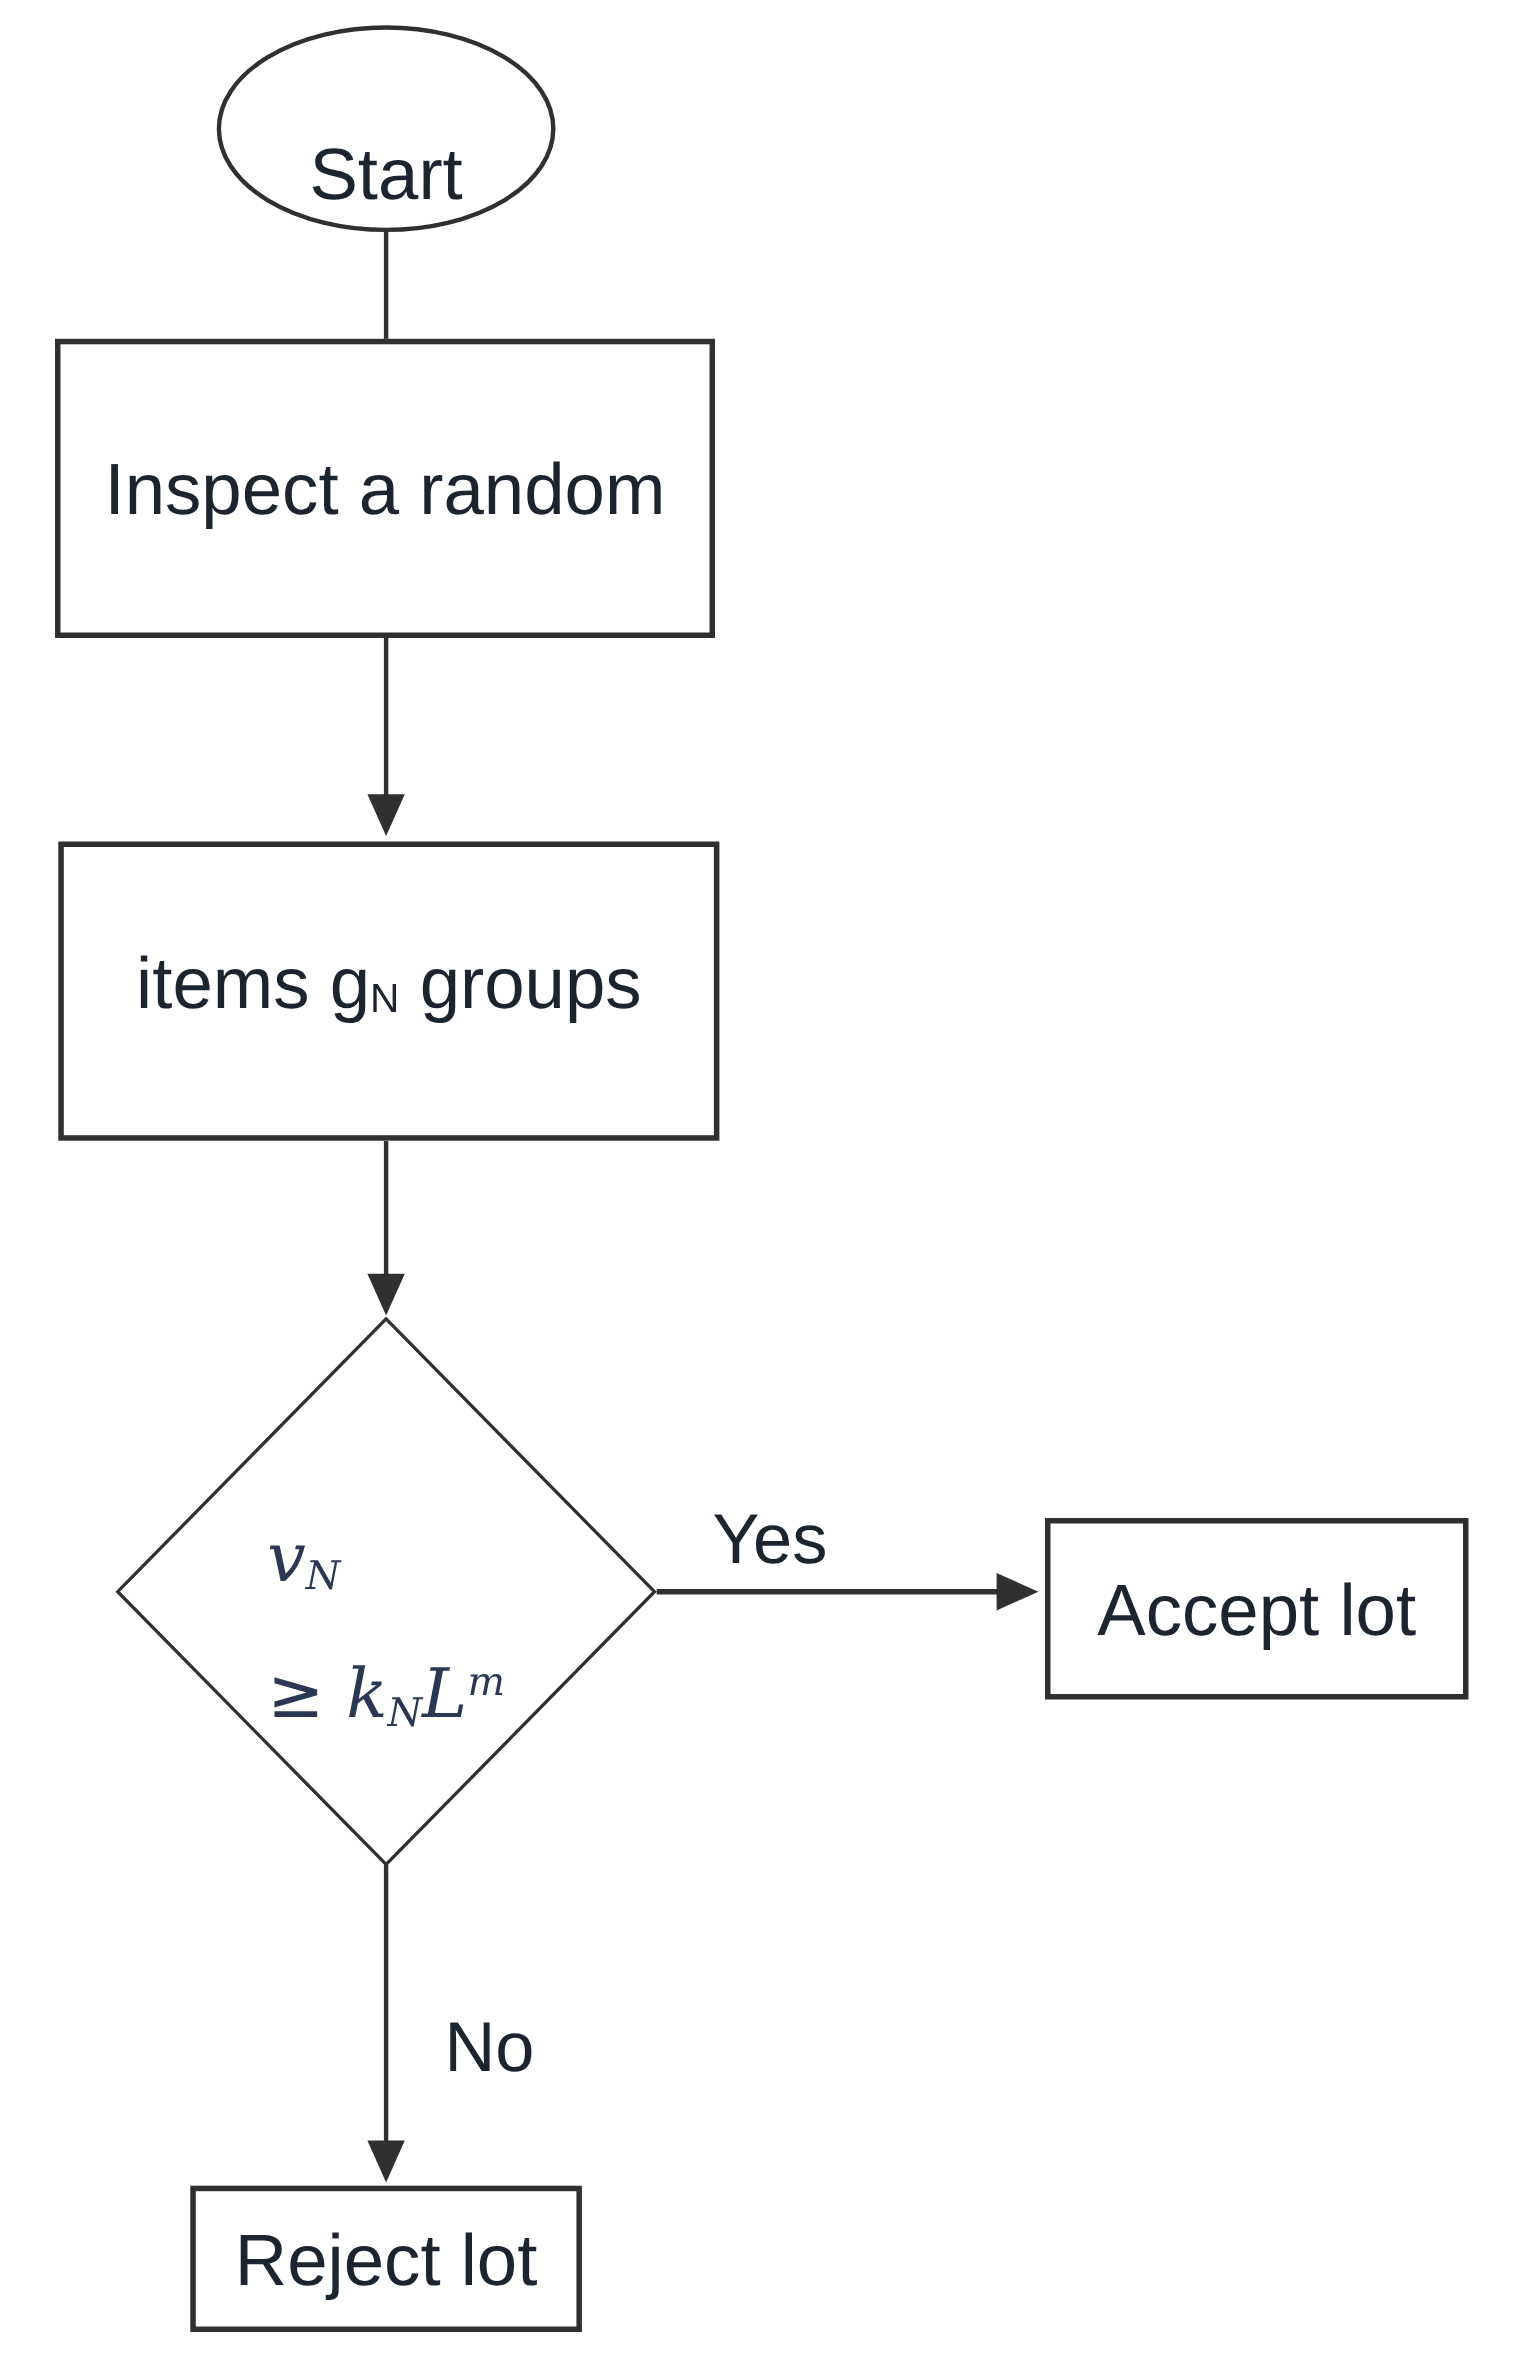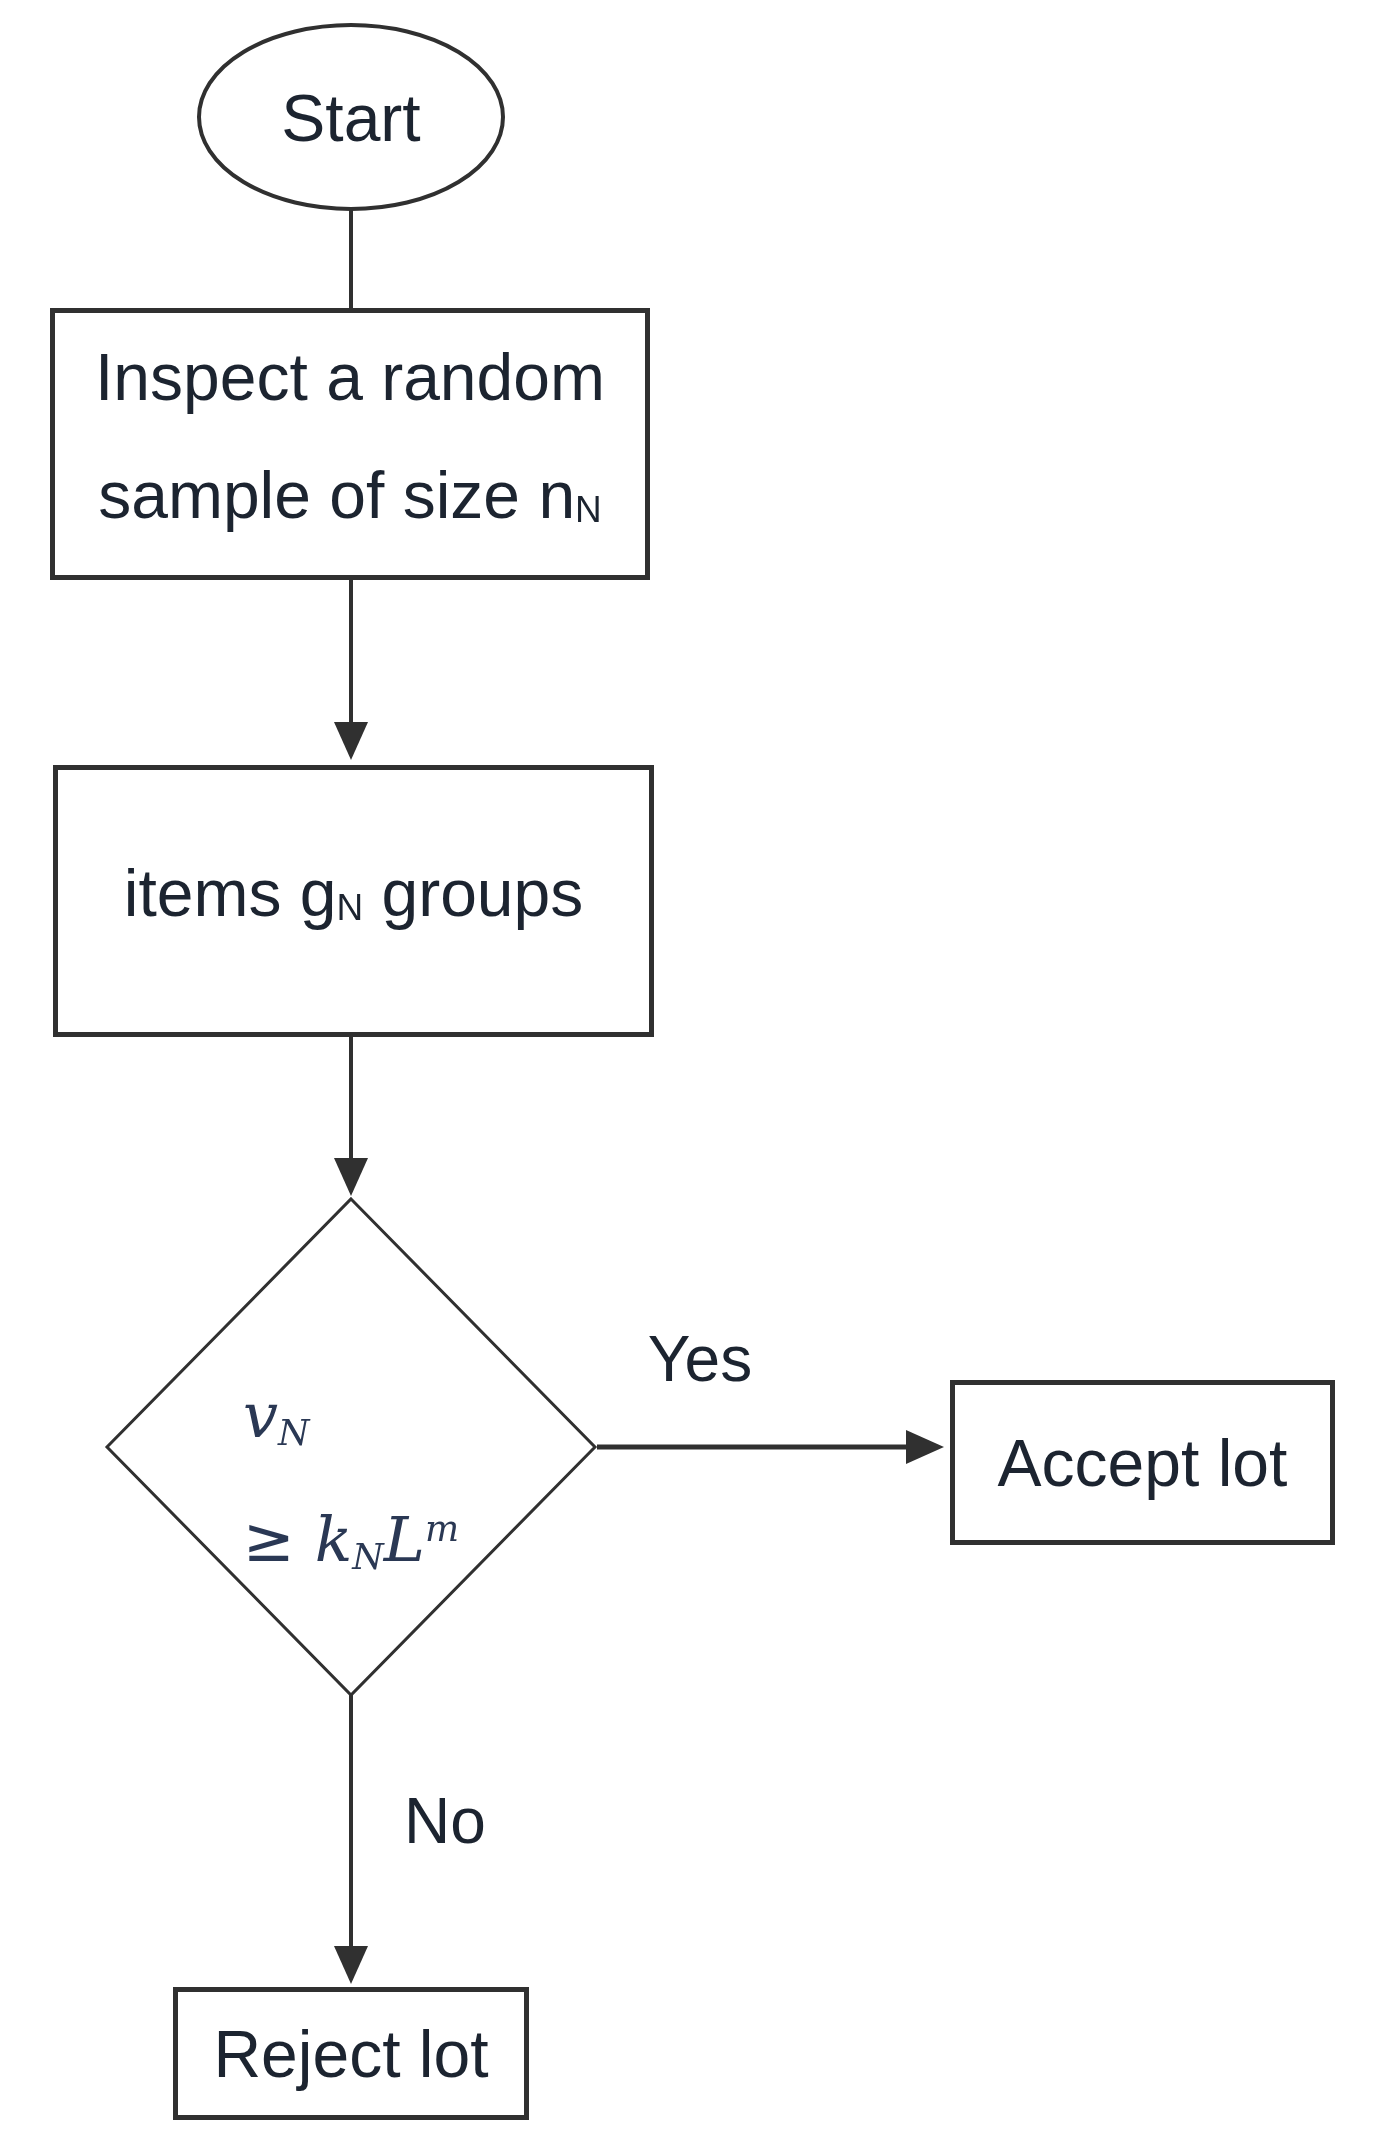--- a/index.html
+++ b/index.html
@@ -9,21 +9,21 @@
   }
   svg.wires{position:absolute;left:0;top:0;width:1381px;height:2155px;}
   svg.wires .stroke{stroke:var(--line,#303030);fill:none;}
   svg.wires .head{fill:var(--line,#303030);stroke:none;}
   svg.wires .shape{stroke:var(--line,#303030);fill:#fff;}
 
   .node{position:absolute;box-sizing:border-box;background:#fff;}
   .rect{border:5px solid var(--line,#303030);display:flex;flex-direction:column;
         justify-content:center;align-items:center;}
   .big{font-size:66px;line-height:118px;white-space:nowrap;}
-  .label{position:absolute;font-size:64px;line-height:66px;white-space:nowrap;}
+  .label{position:absolute;font-size:64px;line-height:66px;white-space:nowrap;margin-top:40px;}
   .center{text-align:center;}
 
   
   .sb{font-size:0.56em;vertical-align:-0.12em;letter-spacing:0;}
 
   
   .math{font-family:"DejaVu Serif","Liberation Serif",serif;font-style:italic;
         color:var(--math,#2a3854);}
   .diamond-text{position:absolute;left:243px;top:1368px;font-size:62px;line-height:96px;
         white-space:nowrap;color:var(--math,#2a3854);}
@@ -56,21 +56,20 @@
     <line class="stroke" x1="351" y1="1695" x2="351" y2="1950" stroke-width="4"></line>
     <polygon class="head" points="334,1946 368,1946 351,1984"></polygon>
   </svg>
 
   <div class="label center" style="left:198px;top:85px;width:306px;font-size:66px;">
     <span>Start</span>
   </div>
 
   <div class="node rect big" style="left:50px;top:308px;width:600px;height:272px;">
     <div><span>Inspect a random</span></div>
-    <div><span>sample of size n</span><span class="sb">N</span></div>
   </div>
 
   <div class="node rect big" style="left:53px;top:765px;width:601px;height:272px;">
     <div><span>items g</span><span class="sb">N</span><span> groups</span></div>
   </div>
 
   <div class="diamond-text">
     <div><span class="math">v</span><span class="math msb">N</span></div>
     <div><span class="op">≥ </span><span class="math">k</span><span class="math msb">N</span><span class="math">L</span><span class="math msup">m</span></div>
   </div>

